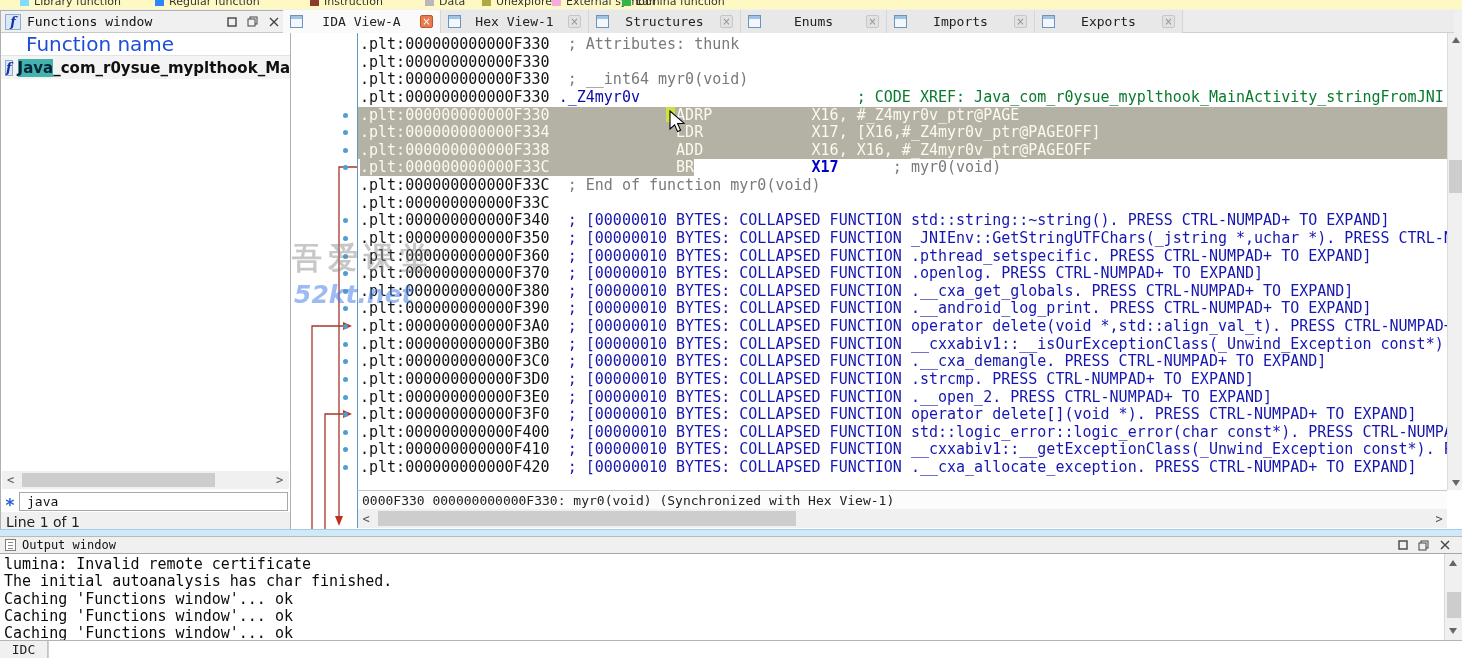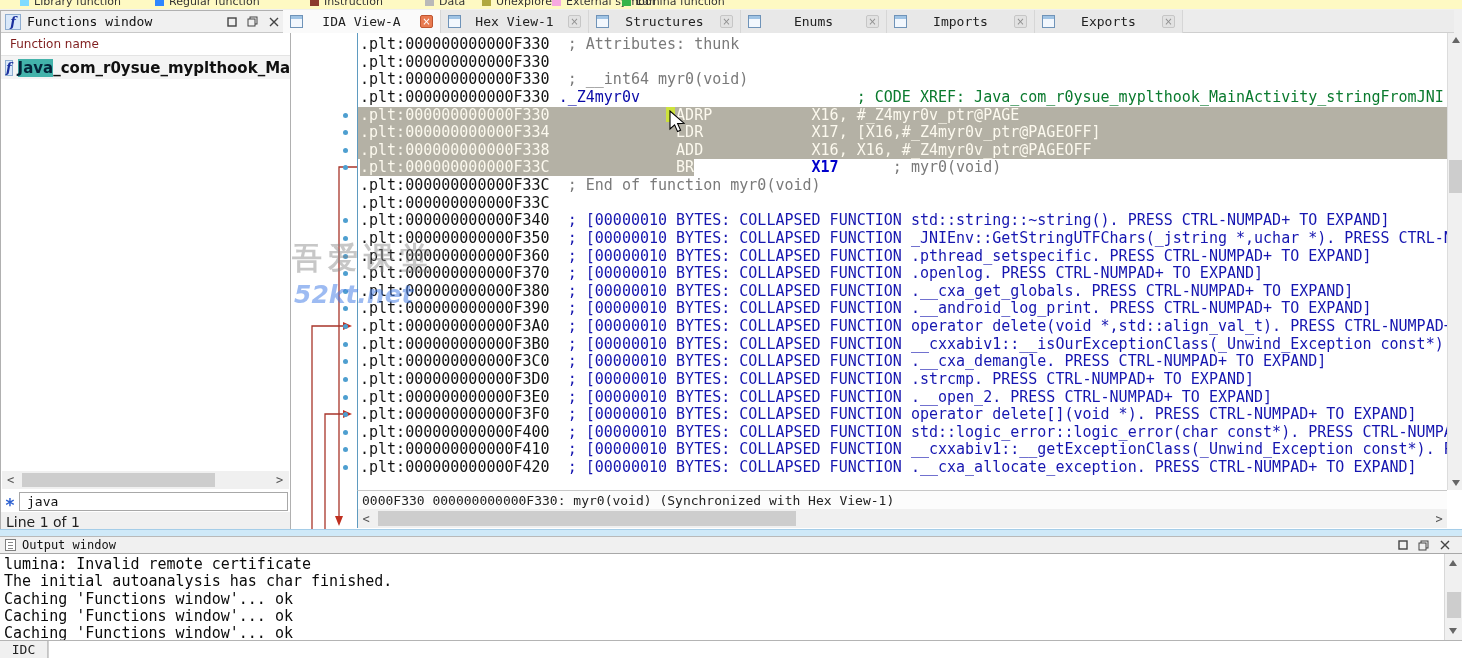--- a/index.html
+++ b/index.html
@@ -11,21 +11,21 @@
   .legend-item { position:absolute; top:-7px; height:16px; display:flex; align-items:center; gap:5px; }
   .legend-sq { width:9px; height:9px; display:inline-block; }
   .legend-label { font-size:11px; color:#333; white-space:nowrap; }
 
   
   #functions-window { position:absolute; left:0; top:10px; width:291px; height:523px; background:#fff; border:1px solid #b0b0b0; }
   .panel-titlebar { height:22px; background:#f0f0f0; border-bottom:1px solid #c8c8c8; display:flex; align-items:center; padding:0 4px; }
   .panel-title { font-family:"DejaVu Sans Mono",monospace; font-size:13px; color:#111; margin-left:6px; flex:1; }
   .win-btns { display:flex; gap:8px; margin-right:6px; }
   .win-btn { width:13px; height:13px; display:flex; align-items:center; justify-content:center; }
-  .fw-colhdr { height:23px; background:#fff; border-bottom:1px solid #e4e4e4; font-size:12px; color:#7f1d1d; display:flex; align-items:center; padding-left:9px; }
+  .fw-colhdr { height:23px; background:#fff; border-bottom:1px solid #e4e4e4; font-size:20px; color:#1d4ed8; display:flex; align-items:center; padding-left:25px; }
   .fn-row { height:23px; display:flex; align-items:center; padding-left:4px; background:#f4f4f4; }
   .f-icon { width:16px; height:16px; background:#d9e8f9; border:1px solid #8fadd0; color:#1a2f9e; font-family:"DejaVu Serif",serif; font-style:italic; font-weight:bold; font-size:13px; display:flex; align-items:center; justify-content:center; }
   .fn-name { font-size:15px; font-weight:600; margin-left:5px; white-space:nowrap; color:#101010; }
   .fn-name .hl { background:var(--search-hl); color:#04253a; }
   .fw-scroll { position:absolute; left:1px; right:1px; top:460px; height:18px; background:#f0f0f0; display:flex; align-items:center; }
   .scroll-arrow { width:17px; height:18px; font-family:"DejaVu Sans Mono",monospace; font-size:12px; color:#555; display:flex; align-items:center; justify-content:center; background:#f0f0f0; }
   .fw-thumb { position:absolute; left:20px; width:193px; top:2px; height:14px; background:#cdcdcd; }
   .fw-filter { position:absolute; left:0; right:0; top:480px; height:21px; display:flex; align-items:center; }
   .filter-icon { width:18px; text-align:center; color:#2b5fd0; font-weight:bold; font-size:17px; line-height:10px; padding-top:6px; }
   .filter-input { flex:1; height:19px; margin-right:2px; border:1px solid #a8a8a8; background:#fff; font-family:"DejaVu Sans Mono",monospace; font-size:13px; padding-left:7px; color:#111; outline:none; }

